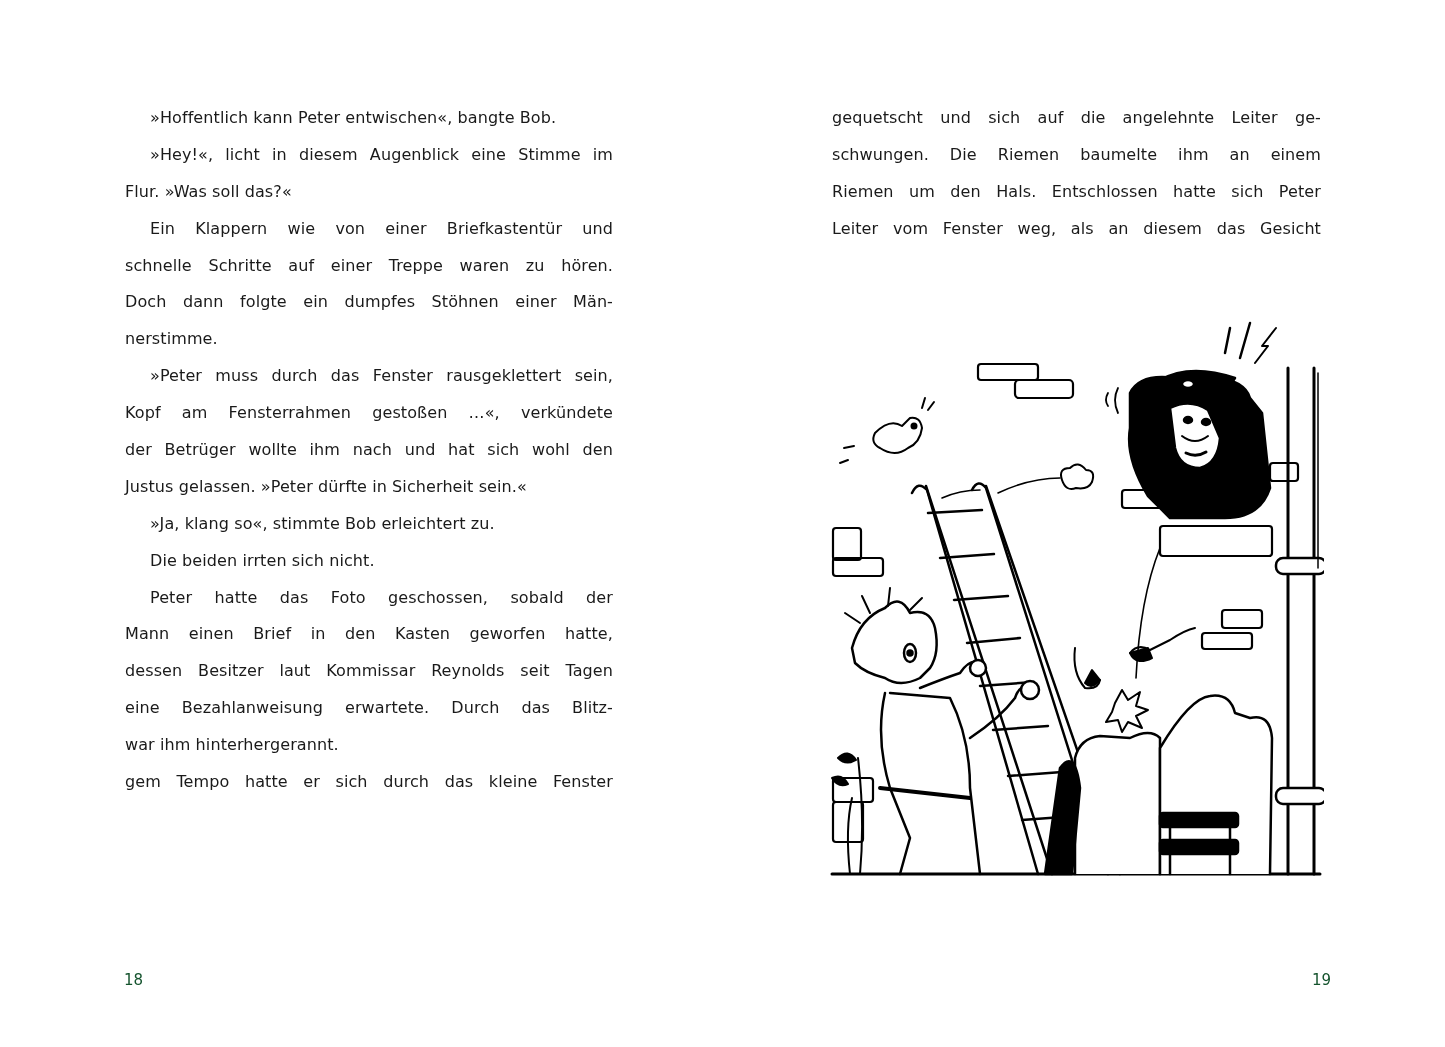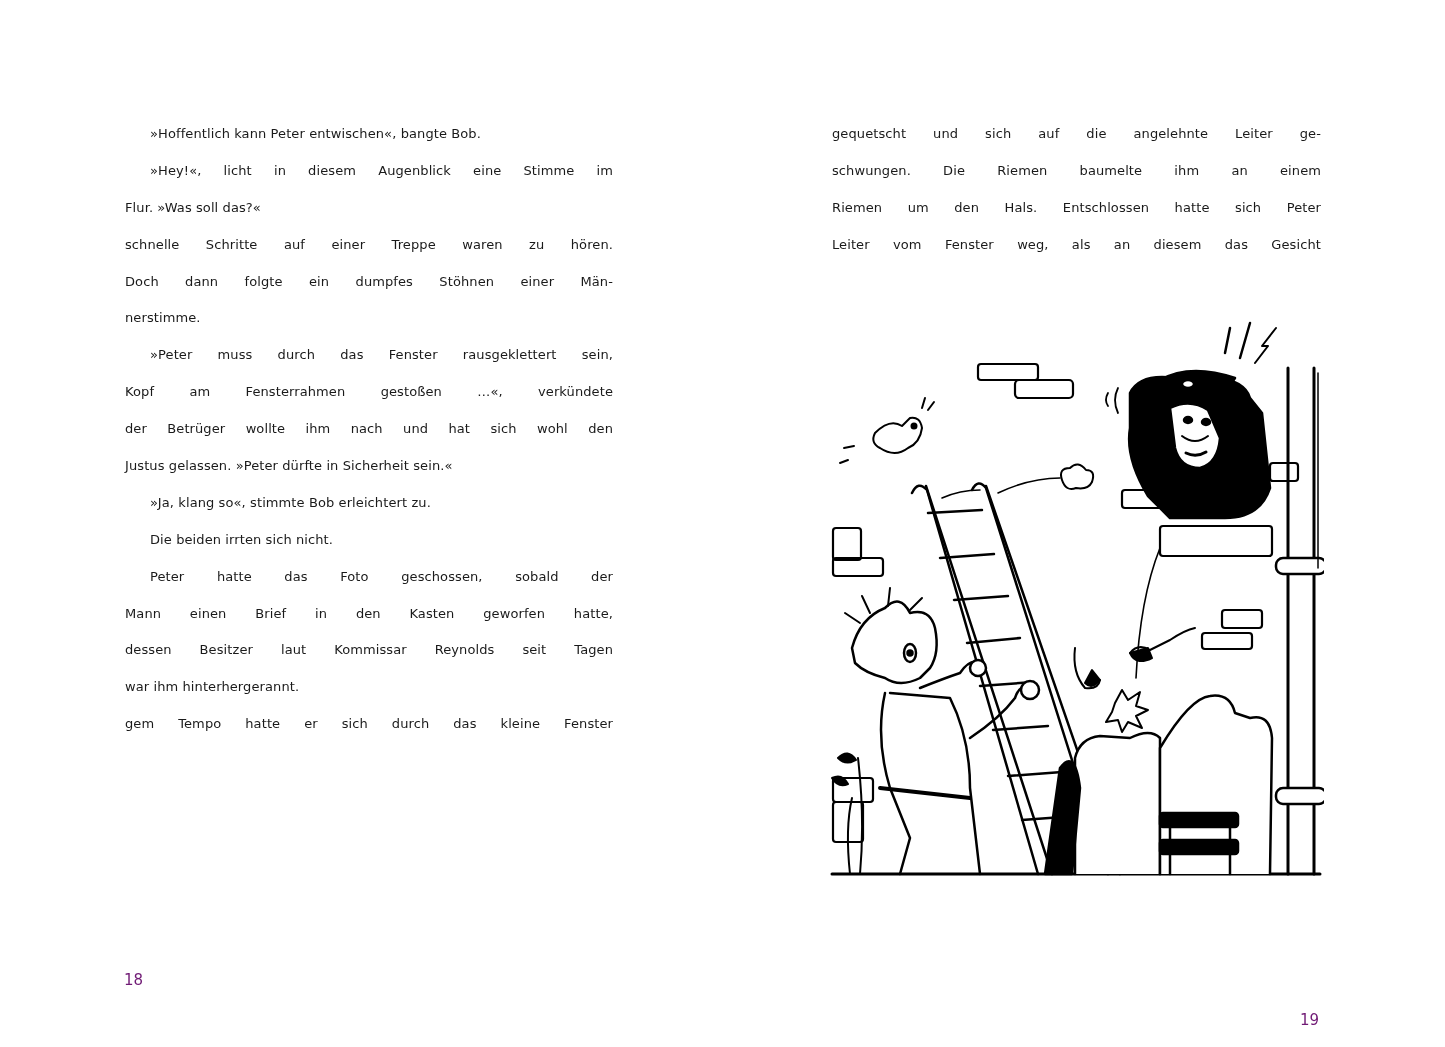--- a/index.html
+++ b/index.html
@@ -18,22 +18,22 @@
     .page {
       position: absolute;
       top: 0;
       height: 1047px;
     }
     .page-left { left: 0; width: 722px; }
     .page-right { left: 722px; width: 723px; }
 
     .text-block {
       position: absolute;
-      top: 116px;
-      font-size: 13px;
+      top: 100px;
+      font-size: 16px;
       line-height: 36.9px;
       text-align: justify;
       letter-spacing: 0.1px;
       word-spacing: 0px;
     }
     .page-left .text-block { left: 125px; width: 488px; }
     .page-right .text-block { left: 110px; width: 489px; }
 
     .line {
       display: block;
@@ -42,54 +42,56 @@
       text-align: justify;
       text-align-last: justify;
     }
     .line.indent { padding-left: 25px; }
     .line.last { text-align-last: left; }
 
     .page-number {
       position: absolute;
       top: 971px;
       font-size: 15px;
-      color: #701a75;
+      color: #14532d;
     }
     .page-left .page-number { left: 124px; }
-    .page-right .page-number { left: 578px; margin-top: 40px; }
+    .page-right .page-number { left: 590px; }
 
     .illustration {
       position: absolute;
       left: 108px;
       top: 318px;
       width: 494px;
       height: 560px;
     }
     .illustration svg { width: 100%; height: 100%; display: block; }
   </style>
 </head>
 <body>
 
 <div class="page page-left">
   <div class="text-block">
     <span class="line indent last">»Hoffentlich kann Peter entwischen«, bangte Bob.</span>
     <span class="line indent">»Hey!«, licht in diesem Augenblick eine Stimme im</span>
     <span class="line last">Flur. »Was soll das?«</span>
+    <span class="line indent">Ein Klappern wie von einer Briefkastentür und</span>
     <span class="line">schnelle Schritte auf einer Treppe waren zu hören.</span>
     <span class="line">Doch dann folgte ein dumpfes Stöhnen einer Män-</span>
     <span class="line last">nerstimme.</span>
     <span class="line indent">»Peter muss durch das Fenster rausgeklettert sein,</span>
     <span class="line">Kopf am Fensterrahmen gestoßen …«, verkündete</span>
     <span class="line">der Betrüger wollte ihm nach und hat sich wohl den</span>
     <span class="line last">Justus gelassen. »Peter dürfte in Sicherheit sein.«</span>
     <span class="line indent last">»Ja, klang so«, stimmte Bob erleichtert zu.</span>
     <span class="line indent last">Die beiden irrten sich nicht.</span>
     <span class="line indent">Peter hatte das Foto geschossen, sobald der</span>
     <span class="line">Mann einen Brief in den Kasten geworfen hatte,</span>
     <span class="line">dessen Besitzer laut Kommissar Reynolds seit Tagen</span>
+    <span class="line">eine Bezahlanweisung erwartete. Durch das Blitz-</span>
     <span class="line last">war ihm hinterhergerannt.</span>
     <span class="line">gem Tempo hatte er sich durch das kleine Fenster</span>
   </div>
   <div class="page-number">18</div>
 </div>
 
 <div class="page page-right">
   <div class="text-block">
     <span class="line">gequetscht und sich auf die angelehnte Leiter ge-</span>
     <span class="line">schwungen. Die Riemen baumelte ihm an einem</span>

